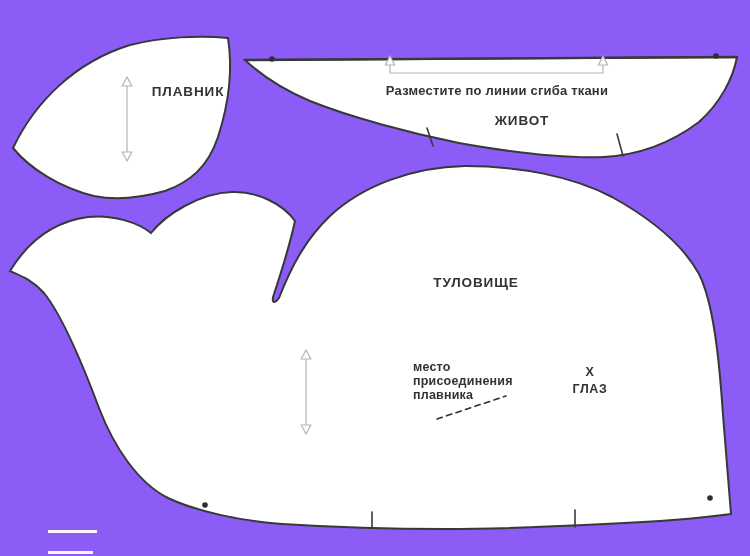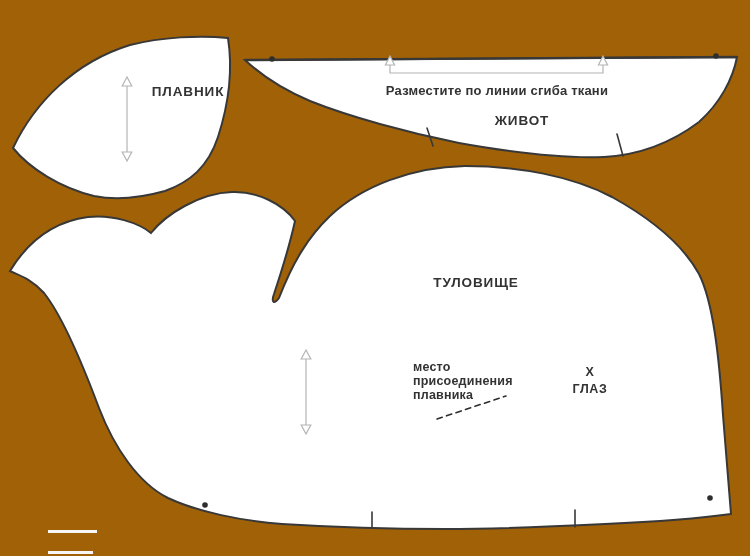--- a/index.html
+++ b/index.html
@@ -1,20 +1,20 @@
 <!DOCTYPE html>
 <html><head>
 <meta charset="utf-8">
 <style>
   html, body { margin: 0; padding: 0; background: #ffffff; }
   .stage {
     position: relative;
     width: 750px;
     height: 556px;
-    background: #a16207;
+    background: #8b5cf6;
     overflow: hidden;
   }
   svg { display: block; }
   svg text {
     font-family: "Liberation Sans", "DejaVu Sans", sans-serif;
     font-weight: bold;
     fill: #333333;
   }
   .piece-label { font-size: 13.5px; letter-spacing: 0.9px; }
   .fold-note   { font-size: 13px;   letter-spacing: 0.2px; }

